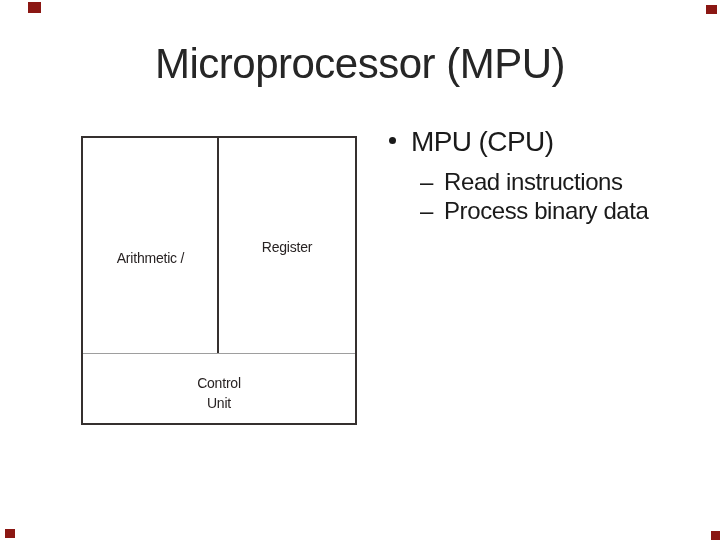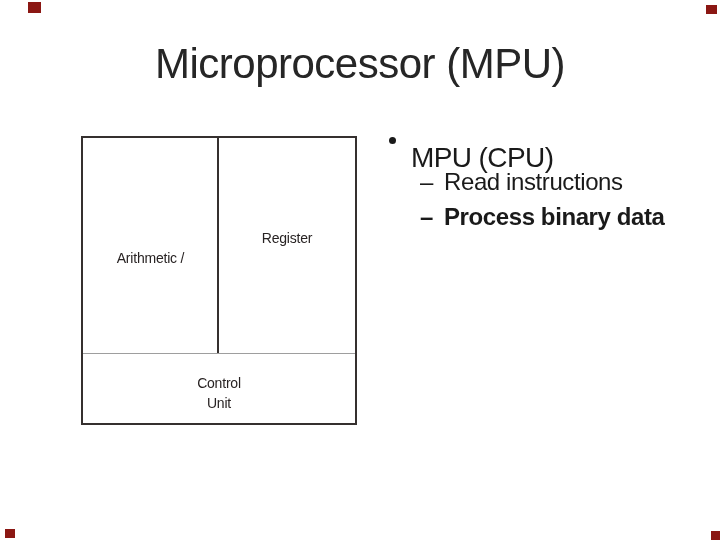--- a/index.html
+++ b/index.html
@@ -50,55 +50,54 @@
   .cell-label {
     position: absolute;
     text-align: center;
     font-size: 14px;
     line-height: 20px;
     color: #282323;
     letter-spacing: -0.2px;
   }
   .alu-label   { left: 0;     top: 90px;  width: 135px; margin-top: 20px; }
   .alu-abbr    { left: 0;     top: 141px; width: 135px; }
-  .reg-label   { left: 136px; top: 90px;  width: 136px; text-align: center; }
+  .reg-label   { left: 136px; top: 99px;  width: 136px; text-align: center; }
   .ctrl-label  { left: 0;     top: 235px; width: 272px; }
   
   .bullet-dot {
     position: absolute;
     left: 389px; top: 137px;
     width: 7px; height: 7px;
     border-radius: 50%;
     background: #1a1a1a;
   }
   .bullet-l1 {
     position: absolute;
     left: 411px; top: 126px;
     font-size: 28px;
     line-height: 32px;
     letter-spacing: -0.6px;
     color: #1a1a1a;
     white-space: nowrap;
-    margin-top: 16px;
   }
   .bullet-l2 {
     position: absolute;
     left: 420px;
     font-size: 24px;
     line-height: 28px;
     letter-spacing: -0.4px;
     color: #1a1a1a;
     white-space: nowrap;
   }
   .bullet-l2 .dash {
     display: inline-block;
     width: 24px;
   }
   .b2-first  { top: 168px; }
-  .b2-second { top: 203px; font-weight: bold; }
+  .b2-second { top: 197px; }
   
   .corner { position: absolute; background: #8b1713; }
   .c-tl { left: 28px;  top: 2px;   width: 13px; height: 11px; }
   .c-tr { left: 706px; top: 5px;   width: 11px; height: 9px;  }
   .c-bl { left: 5px;   top: 529px; width: 10px; height: 9px;  }
   .c-br { left: 711px; top: 531px; width: 9px;  height: 9px;  }
 </style>
 </head>
 <body>
 

